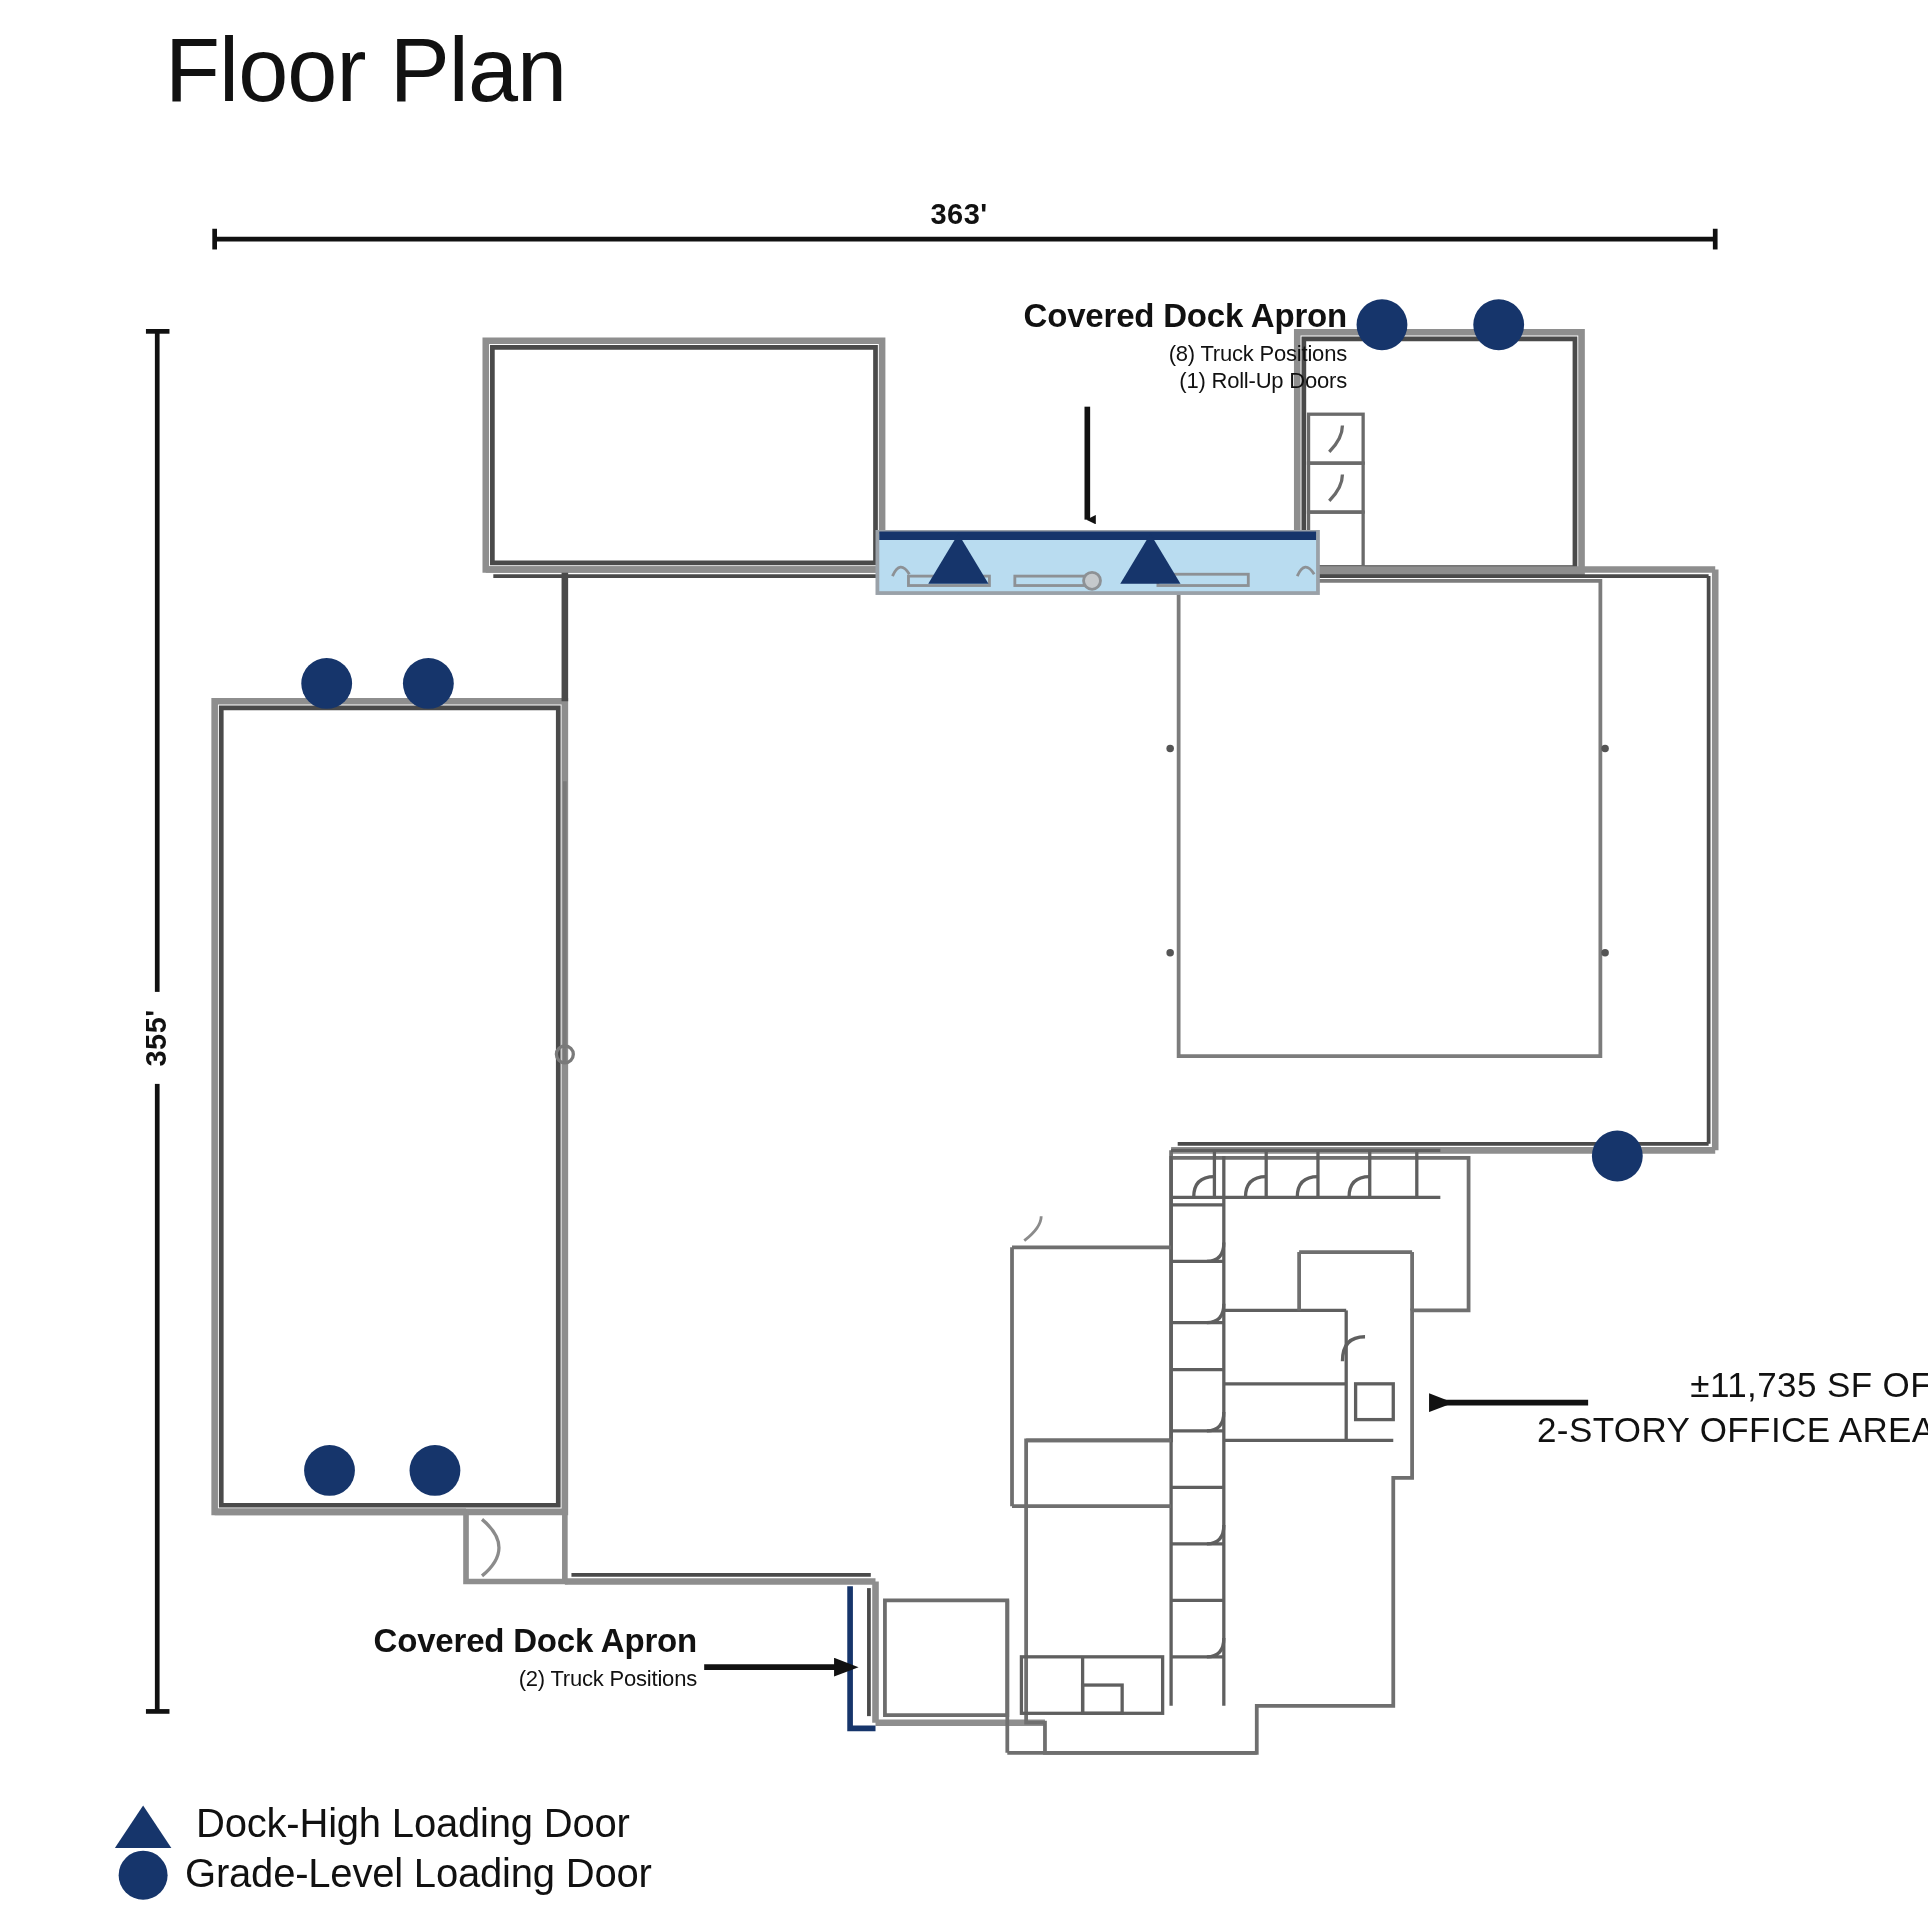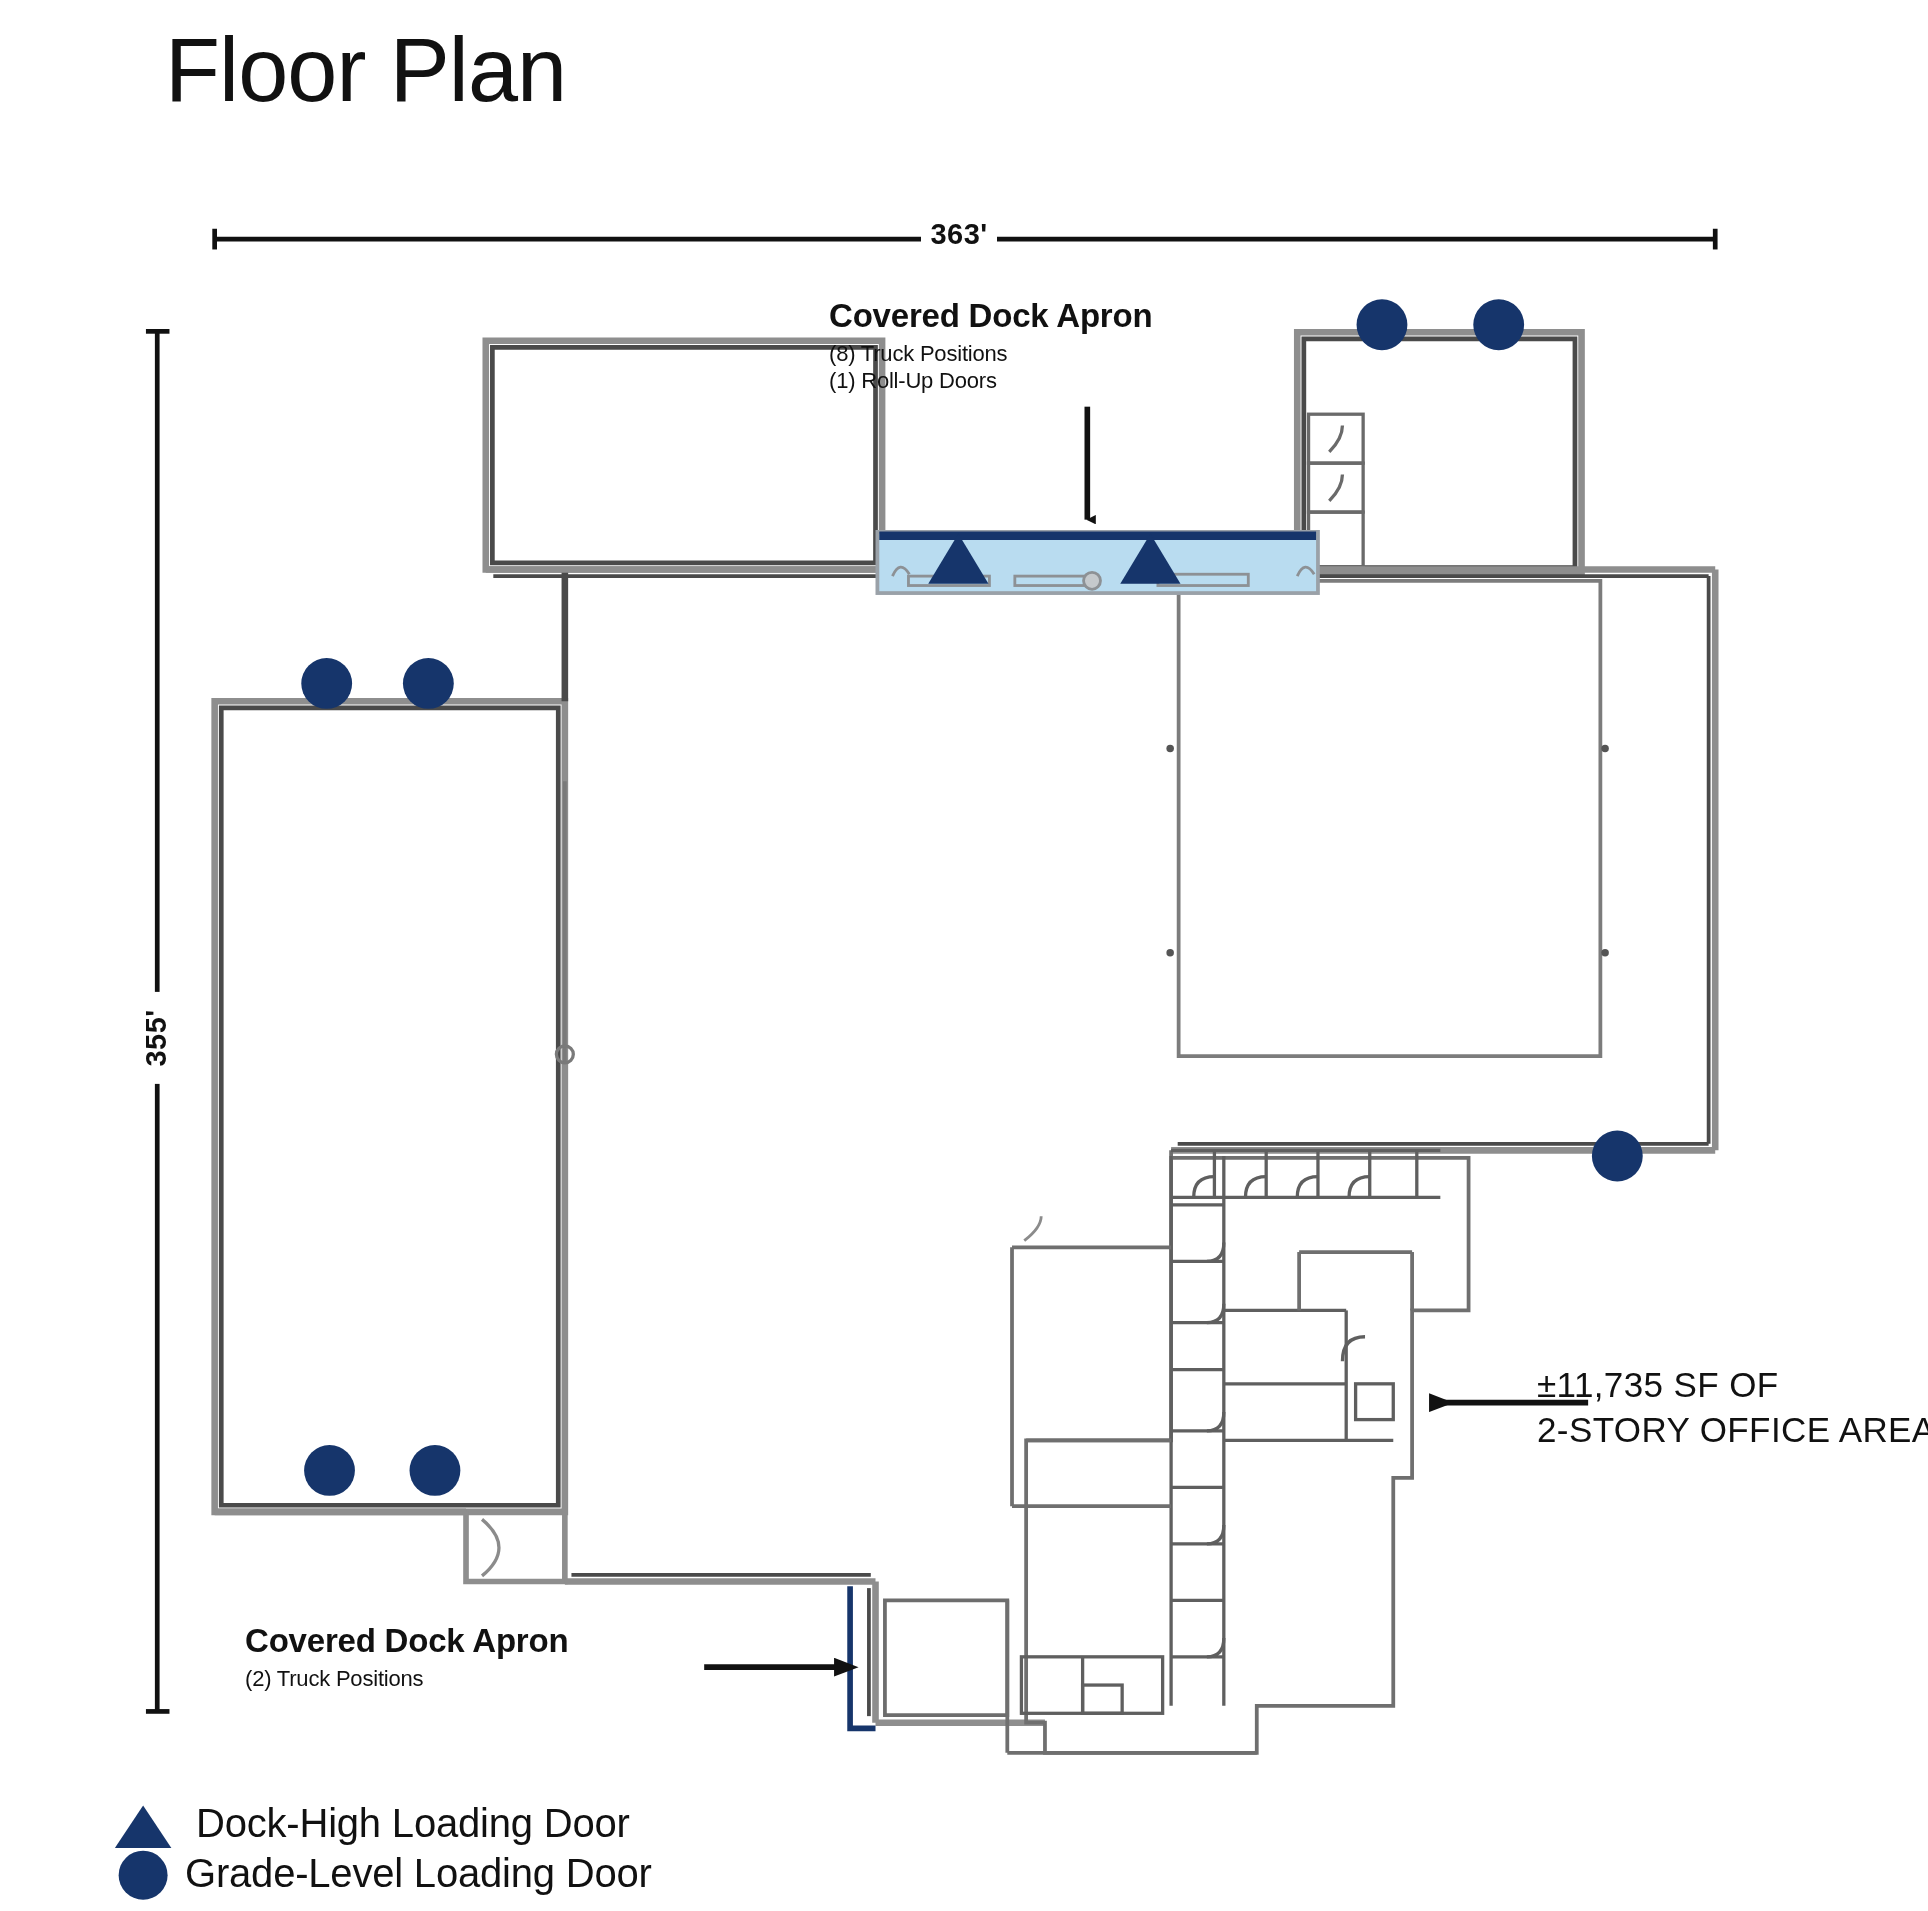--- a/index.html
+++ b/index.html
@@ -50,21 +50,21 @@
   .callout-title{font-size:33px;font-weight:700;letter-spacing:-0.2px;}
   .callout-sub{font-size:22px;font-weight:400;letter-spacing:-0.2px;}
 
   .area-label{
     font-size:35px;font-weight:500;letter-spacing:0.4px;
     text-align:center;line-height:1.28;
   }
 
   .legend-text{font-size:40px;font-weight:400;letter-spacing:-0.2px;}
 
-  .ta-c{text-align:left;}
+  .ta-c{text-align:right;}
 </style>
 </head>
 <body>
 
 <div id="root">
 
   <div class="page-title">Floor Plan</div>
 
   <svg id="plan-svg" viewBox="0 0 2048 2030" xmlns="http://www.w3.org/2000/svg">
 
@@ -274,21 +274,21 @@
     </g>
 
     <g>
       <polygon points="152,1918 182,1963 122,1963" fill="#16356b"></polygon>
     </g>
     <g>
       <circle cx="152" cy="1992" r="26" fill="#16356b"></circle>
     </g>
   </svg>
 
-  <div class="lbl dim-label" style="left:921px; top:218px;">363'</div>
+  <div class="lbl dim-label" style="left:921px; top:198px;">363'</div>
 
   <div class="lbl dim-label-v" style="left:111px; top:1012px; width:92px; text-align:center;">355'</div>
 
   <div class="lbl ta-c" style="left:829px; top:297px; width:518px;">
     <div class="callout-title">Covered Dock Apron</div>
     <div class="callout-sub" style="margin-top:5.6px;">(8) Truck Positions</div>
     <div class="callout-sub" style="margin-top:1.9px;">(1) Roll-Up Doors</div>
   </div>
 
 

